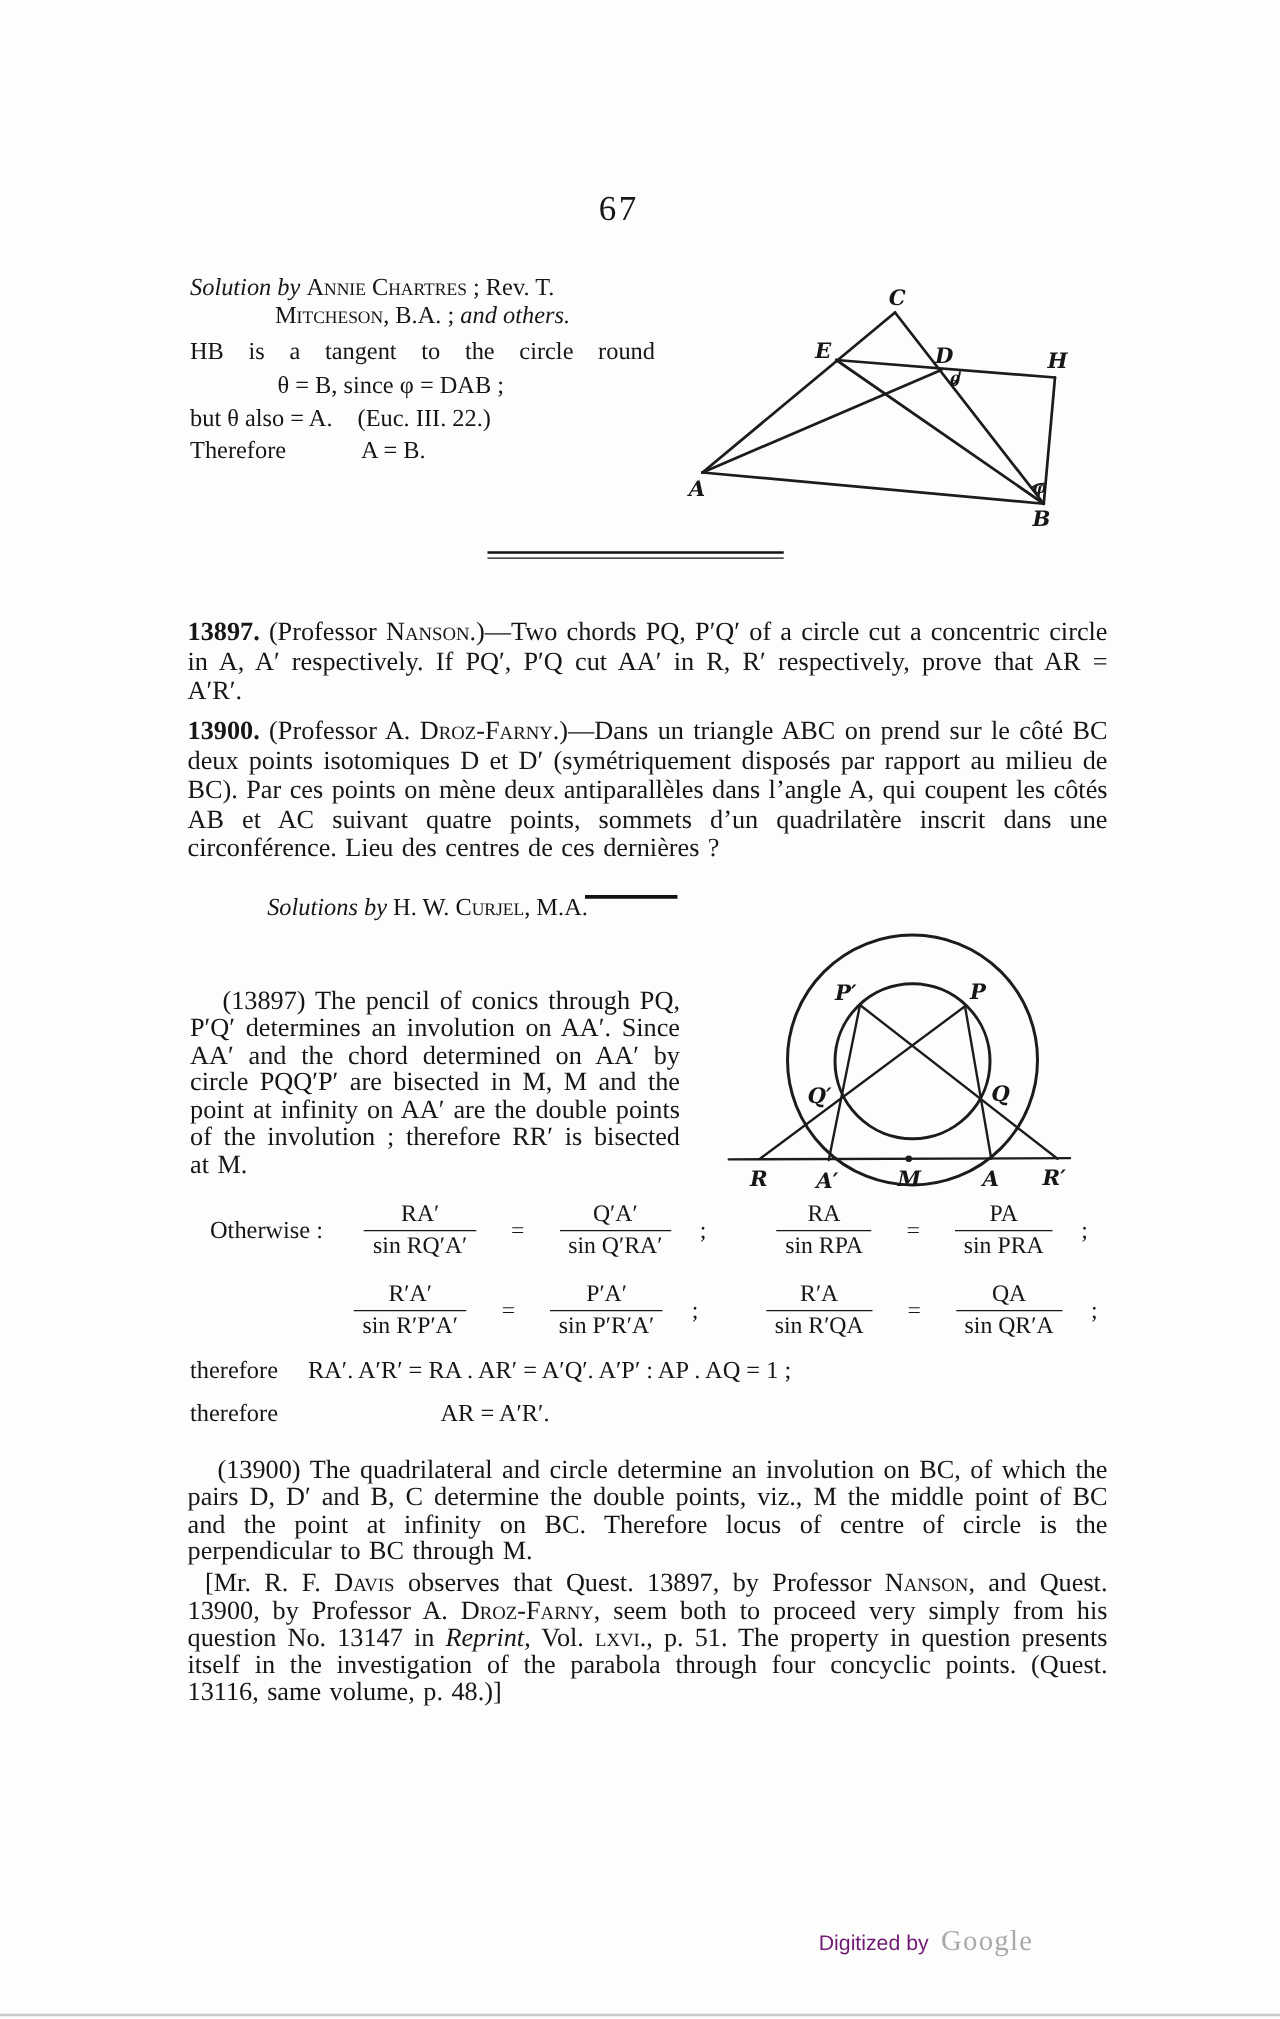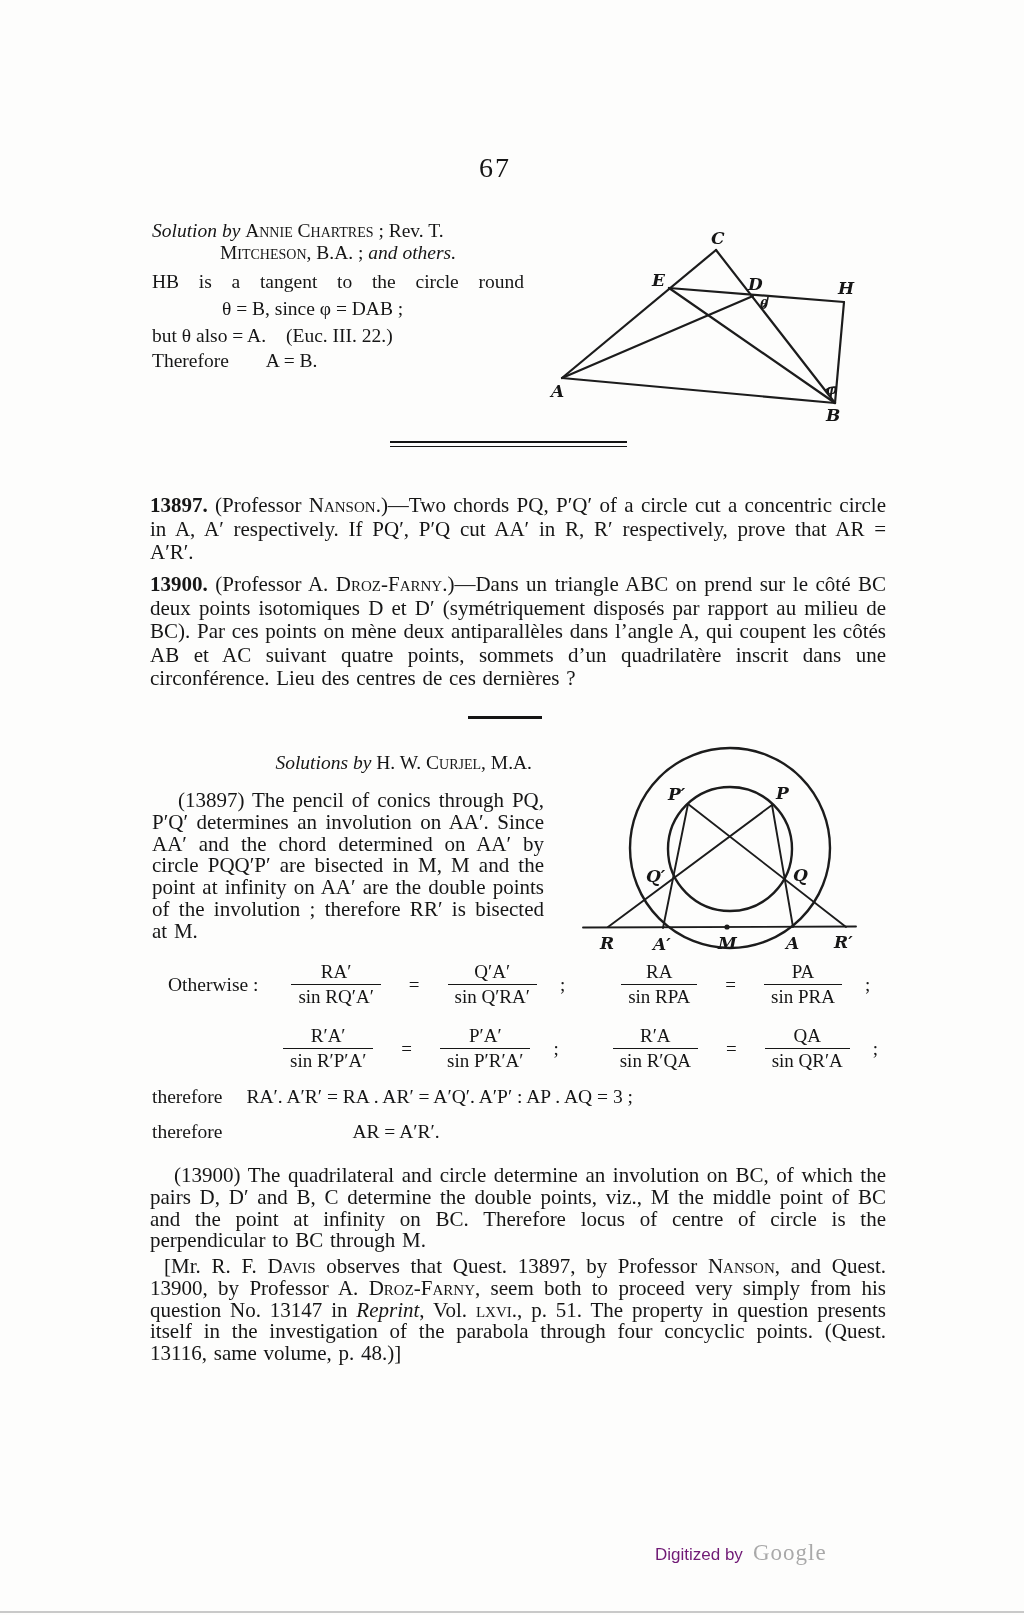--- a/index.html
+++ b/index.html
@@ -56,21 +56,21 @@
   <div class="line2"><span class="sc">Mitcheson</span><span>, B.A. ; </span><span class="i">and others.</span></div>
 </div>
 
 <div class="abs left-block" style="left:152px;top:269px;">
   <div class="jline">HB is a tangent to the circle round</div>
   <div class="eqline" style="padding-left:70px;">θ = B, since φ = DAB ;</div>
   <div>
     <span>but θ also = A.</span><span style="margin-left:20px;">(Euc. III. 22.)</span>
   </div>
   <div>
-    <span>Therefore</span><span style="margin-left:37px;">A = B.</span>
+    <span>Therefore</span><span style="margin-left:60px;">A = B.</span>
   </div>
 </div>
 
 <svg class="abs" style="left:530px;top:222px;" width="420" height="205" viewBox="530 222 420 205">
   <g stroke="#1c1c1c" stroke-width="2.2" fill="none" stroke-linecap="round">
     <line x1="562" y1="378" x2="716" y2="250"></line>
     <line x1="716" y1="250" x2="835" y2="403"></line>
     <line x1="562" y1="378" x2="835" y2="403"></line>
     <line x1="562" y1="378" x2="753" y2="296"></line>
     <line x1="669" y1="288" x2="844" y2="302"></line>
@@ -94,21 +94,21 @@
 </svg>
 
 <div class="abs rule-double" style="left:390px;top:441px;width:237px;"></div>
 
 <div class="abs para" style="left:150px;top:494px;width:736px;"><span class="b">13897.</span><span>  (Professor </span><span class="sc">Nanson</span><span>.)—Two chords PQ, P′Q′ of a circle cut a concentric circle in A, A′ respectively.  If PQ′, P′Q cut AA′ in R, R′ respectively, prove that AR = A′R′.</span></div>
 
 <div class="abs para" style="left:150px;top:573px;width:736px;"><span class="b">13900.</span><span>  (Professor A. </span><span class="sc">Droz-Farny</span><span>.)—Dans un triangle ABC on prend sur le côté BC deux points isotomiques D et D′ (symétriquement disposés par rapport au milieu de BC).  Par ces points on mène deux antiparallèles dans l’angle A, qui coupent les côtés AB et AC suivant quatre points, sommets d’un quadrilatère inscrit dans une circonférence.  Lieu des centres de ces dernières ?</span></div>
 
 <div class="abs rule-short" style="left:468px;top:716px;width:74px;"></div>
 
-<div class="abs" style="left:152px;top:752px;width:380px;text-align:right;font-size:19.5px;"><span class="i">Solutions by </span><span>H. W. </span><span class="sc">Curjel</span><span>, M.A.</span></div>
+<div class="abs" style="left:152px;top:716px;width:380px;text-align:center;font-size:19.5px;"><span class="i">Solutions by </span><span>H. W. </span><span class="sc">Curjel</span><span>, M.A.</span></div>
 
 <div class="abs para tight" style="left:152px;top:790px;width:392px;text-indent:26px;">(13897)  The pencil of conics through PQ, P′Q′ determines an involution on AA′.  Since AA′ and the chord determined on AA′ by circle PQQ′P′ are bisected in M, M and the point at infinity on AA′ are the double points of the involution ; therefore RR′ is bisected at M.</div>
 
 <svg class="abs" style="left:575px;top:715px;" width="395" height="245" viewBox="575 715 395 245">
   <g stroke="#1c1c1c" fill="none">
     <circle cx="730" cy="848" r="100" stroke-width="2.4"></circle>
     <circle cx="730" cy="849" r="62" stroke-width="2.4"></circle>
     <g stroke-width="1.9" stroke-linecap="round">
       <line x1="583" y1="927.5" x2="856" y2="926.5"></line>
       <line x1="772" y1="805" x2="608" y2="927"></line>
@@ -174,21 +174,21 @@
   </span>
   <span class="eqsign">=</span>
   <span class="frac">
     <span class="num">QA</span>
       <span class="den">sin QR′A</span>
   </span>
   <span class="semi">;</span>
 </div>
 
 <div class="abs" style="left:152px;top:1086px;font-size:19.5px;">
-  <span>therefore</span><span style="margin-left:24px;">RA′. A′R′ = RA . AR′ = A′Q′. A′P′ : AP . AQ = 3 ;</span>
+  <span>therefore</span><span style="margin-left:24px;">RA′. A′R′ = RA . AR′ = A′Q′. A′P′ : AP . AQ = 1 ;</span>
 </div>
 
 <div class="abs" style="left:152px;top:1121px;font-size:19.5px;">
   <span>therefore</span><span style="margin-left:130px;">AR = A′R′.</span>
 </div>
 
 <div class="abs para tight" style="left:150px;top:1165px;width:736px;text-indent:24px;">(13900)  The quadrilateral and circle determine an involution on BC, of which the pairs D, D′ and B, C determine the double points, viz., M the middle point of BC and the point at infinity on BC.  Therefore locus of centre of circle is the perpendicular to BC through M.</div>
 
 <div class="abs para tight" style="left:150px;top:1256px;width:736px;text-indent:14px;"><span>[Mr. R. F. </span><span class="sc">Davis</span><span> observes that Quest. 13897, by Professor </span><span class="sc">Nanson</span><span>, and Quest. 13900, by Professor A. </span><span class="sc">Droz-Farny</span><span>, seem both to proceed very simply from his question No. 13147 in </span><span class="i">Reprint</span><span>, Vol. </span><span class="sc">lxvi</span><span>., p. 51.  The property in question presents itself in the investigation of the parabola through four concyclic points.  (Quest. 13116, same volume, p. 48.)]</span></div>
 

